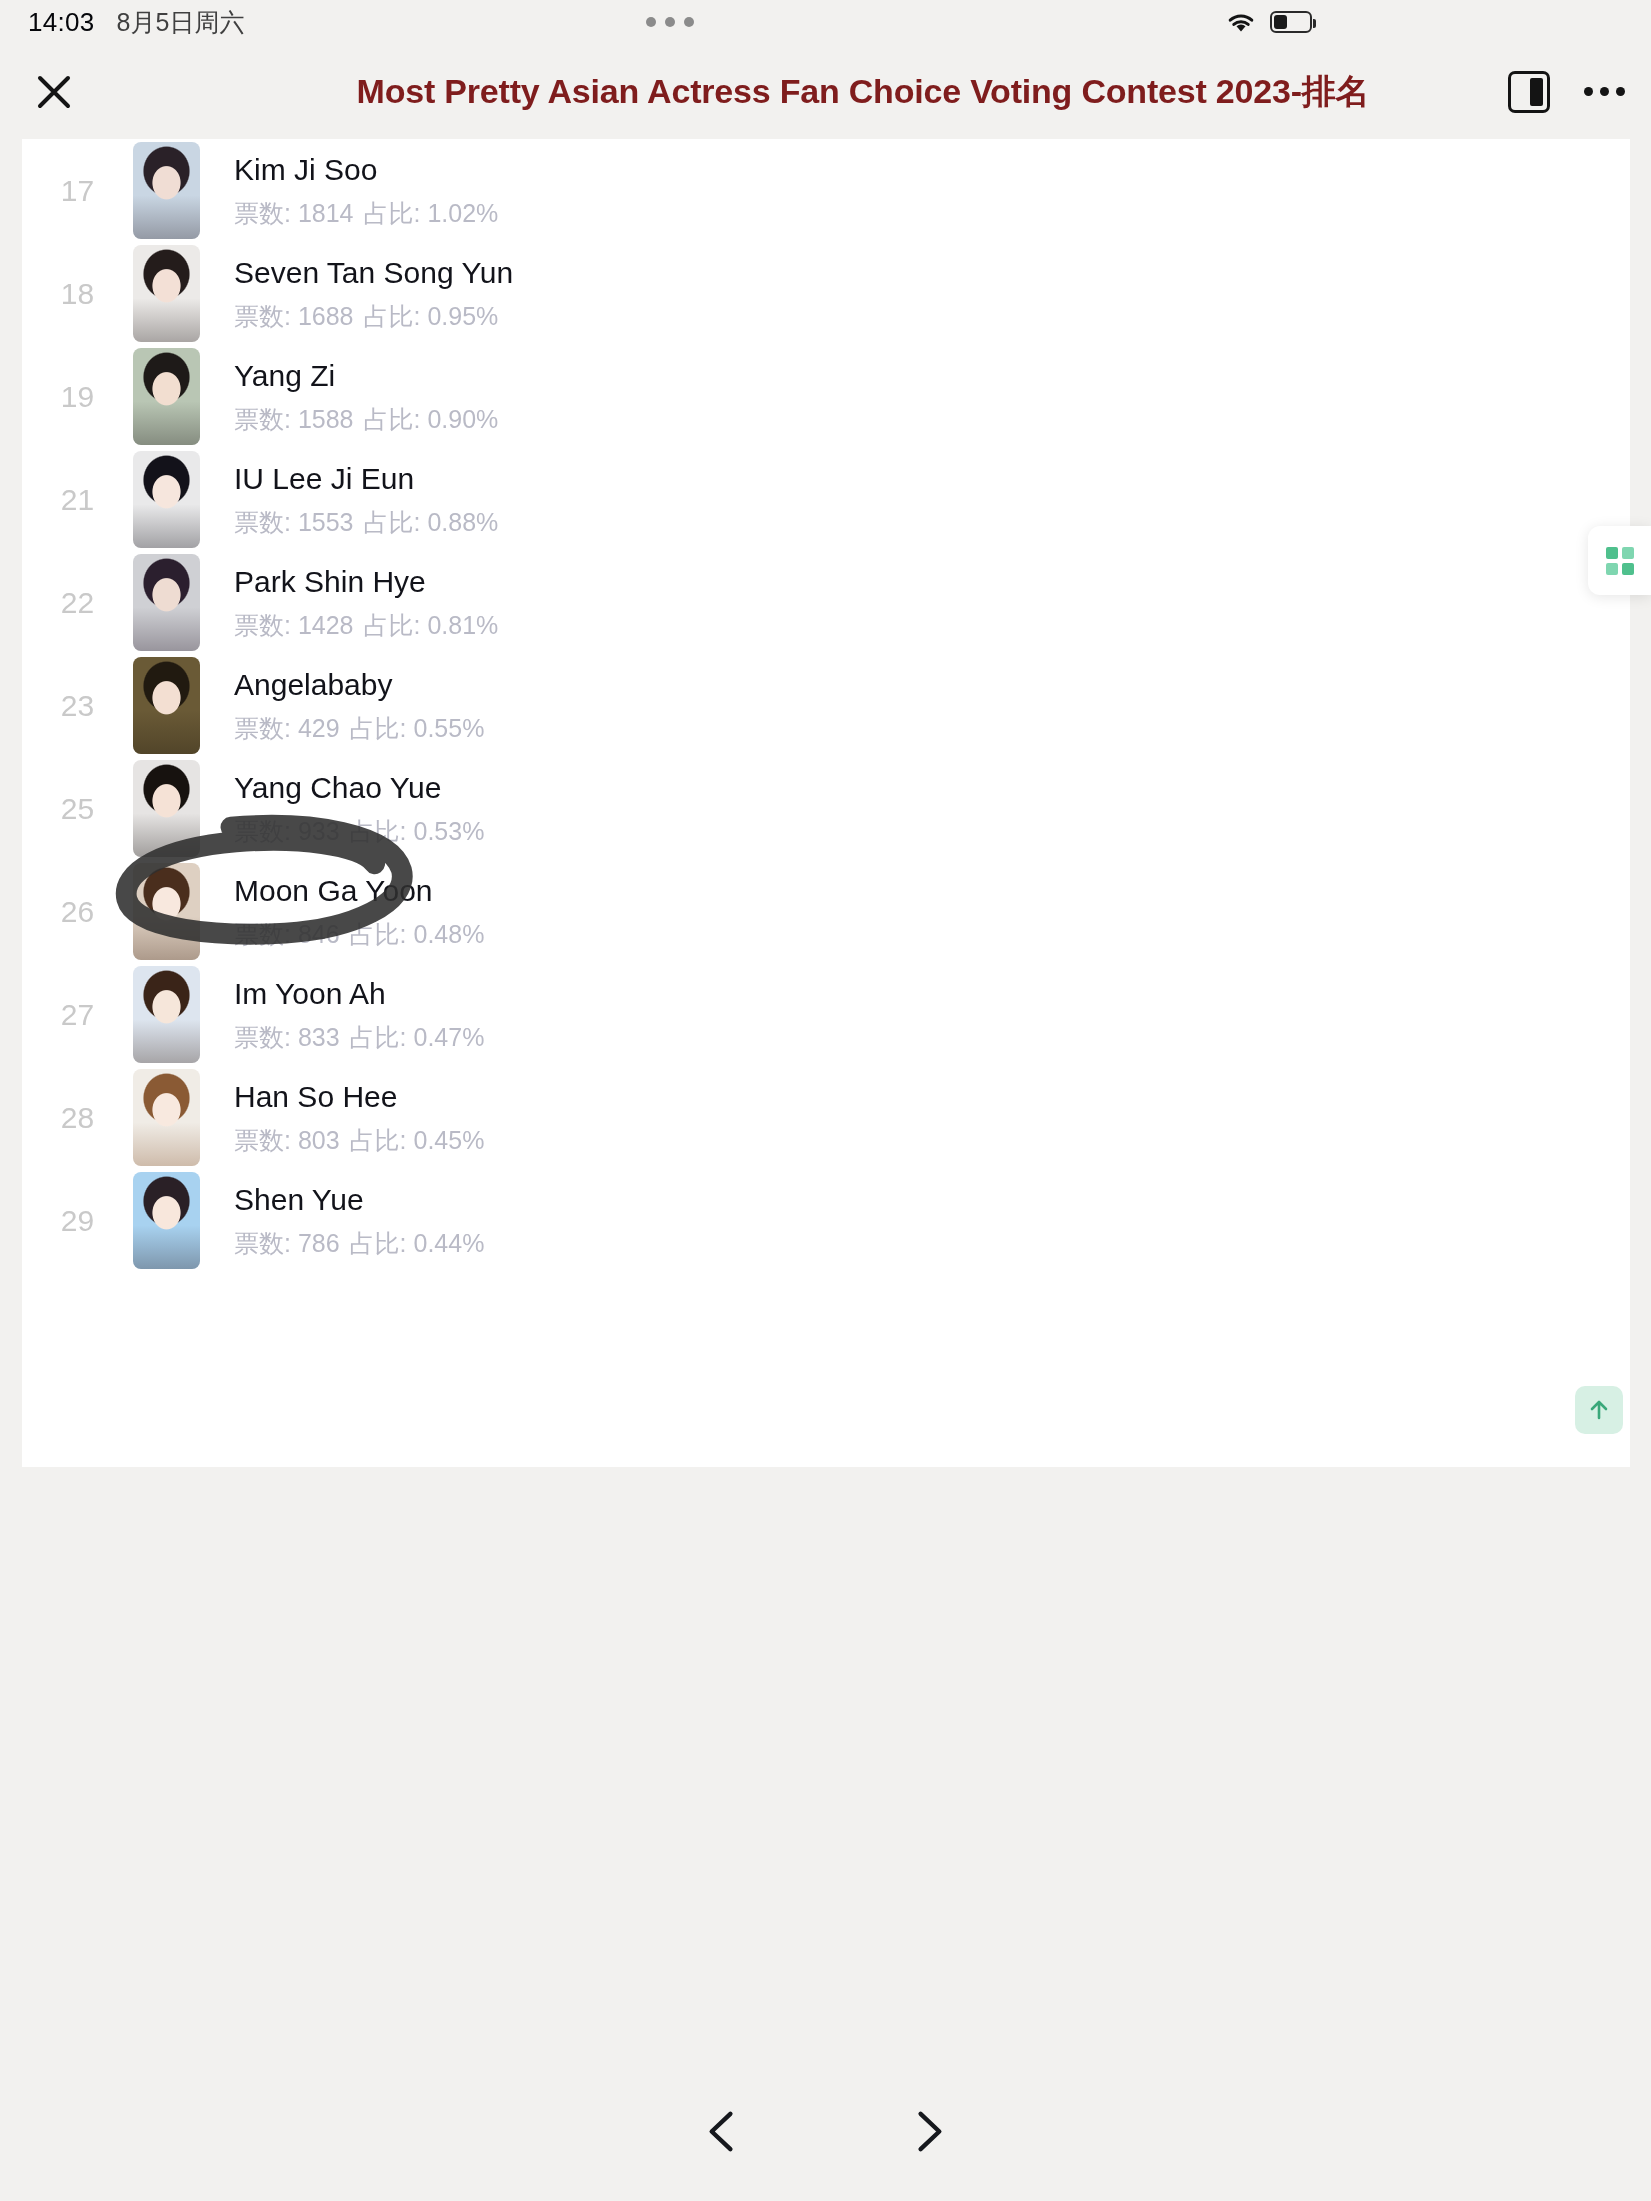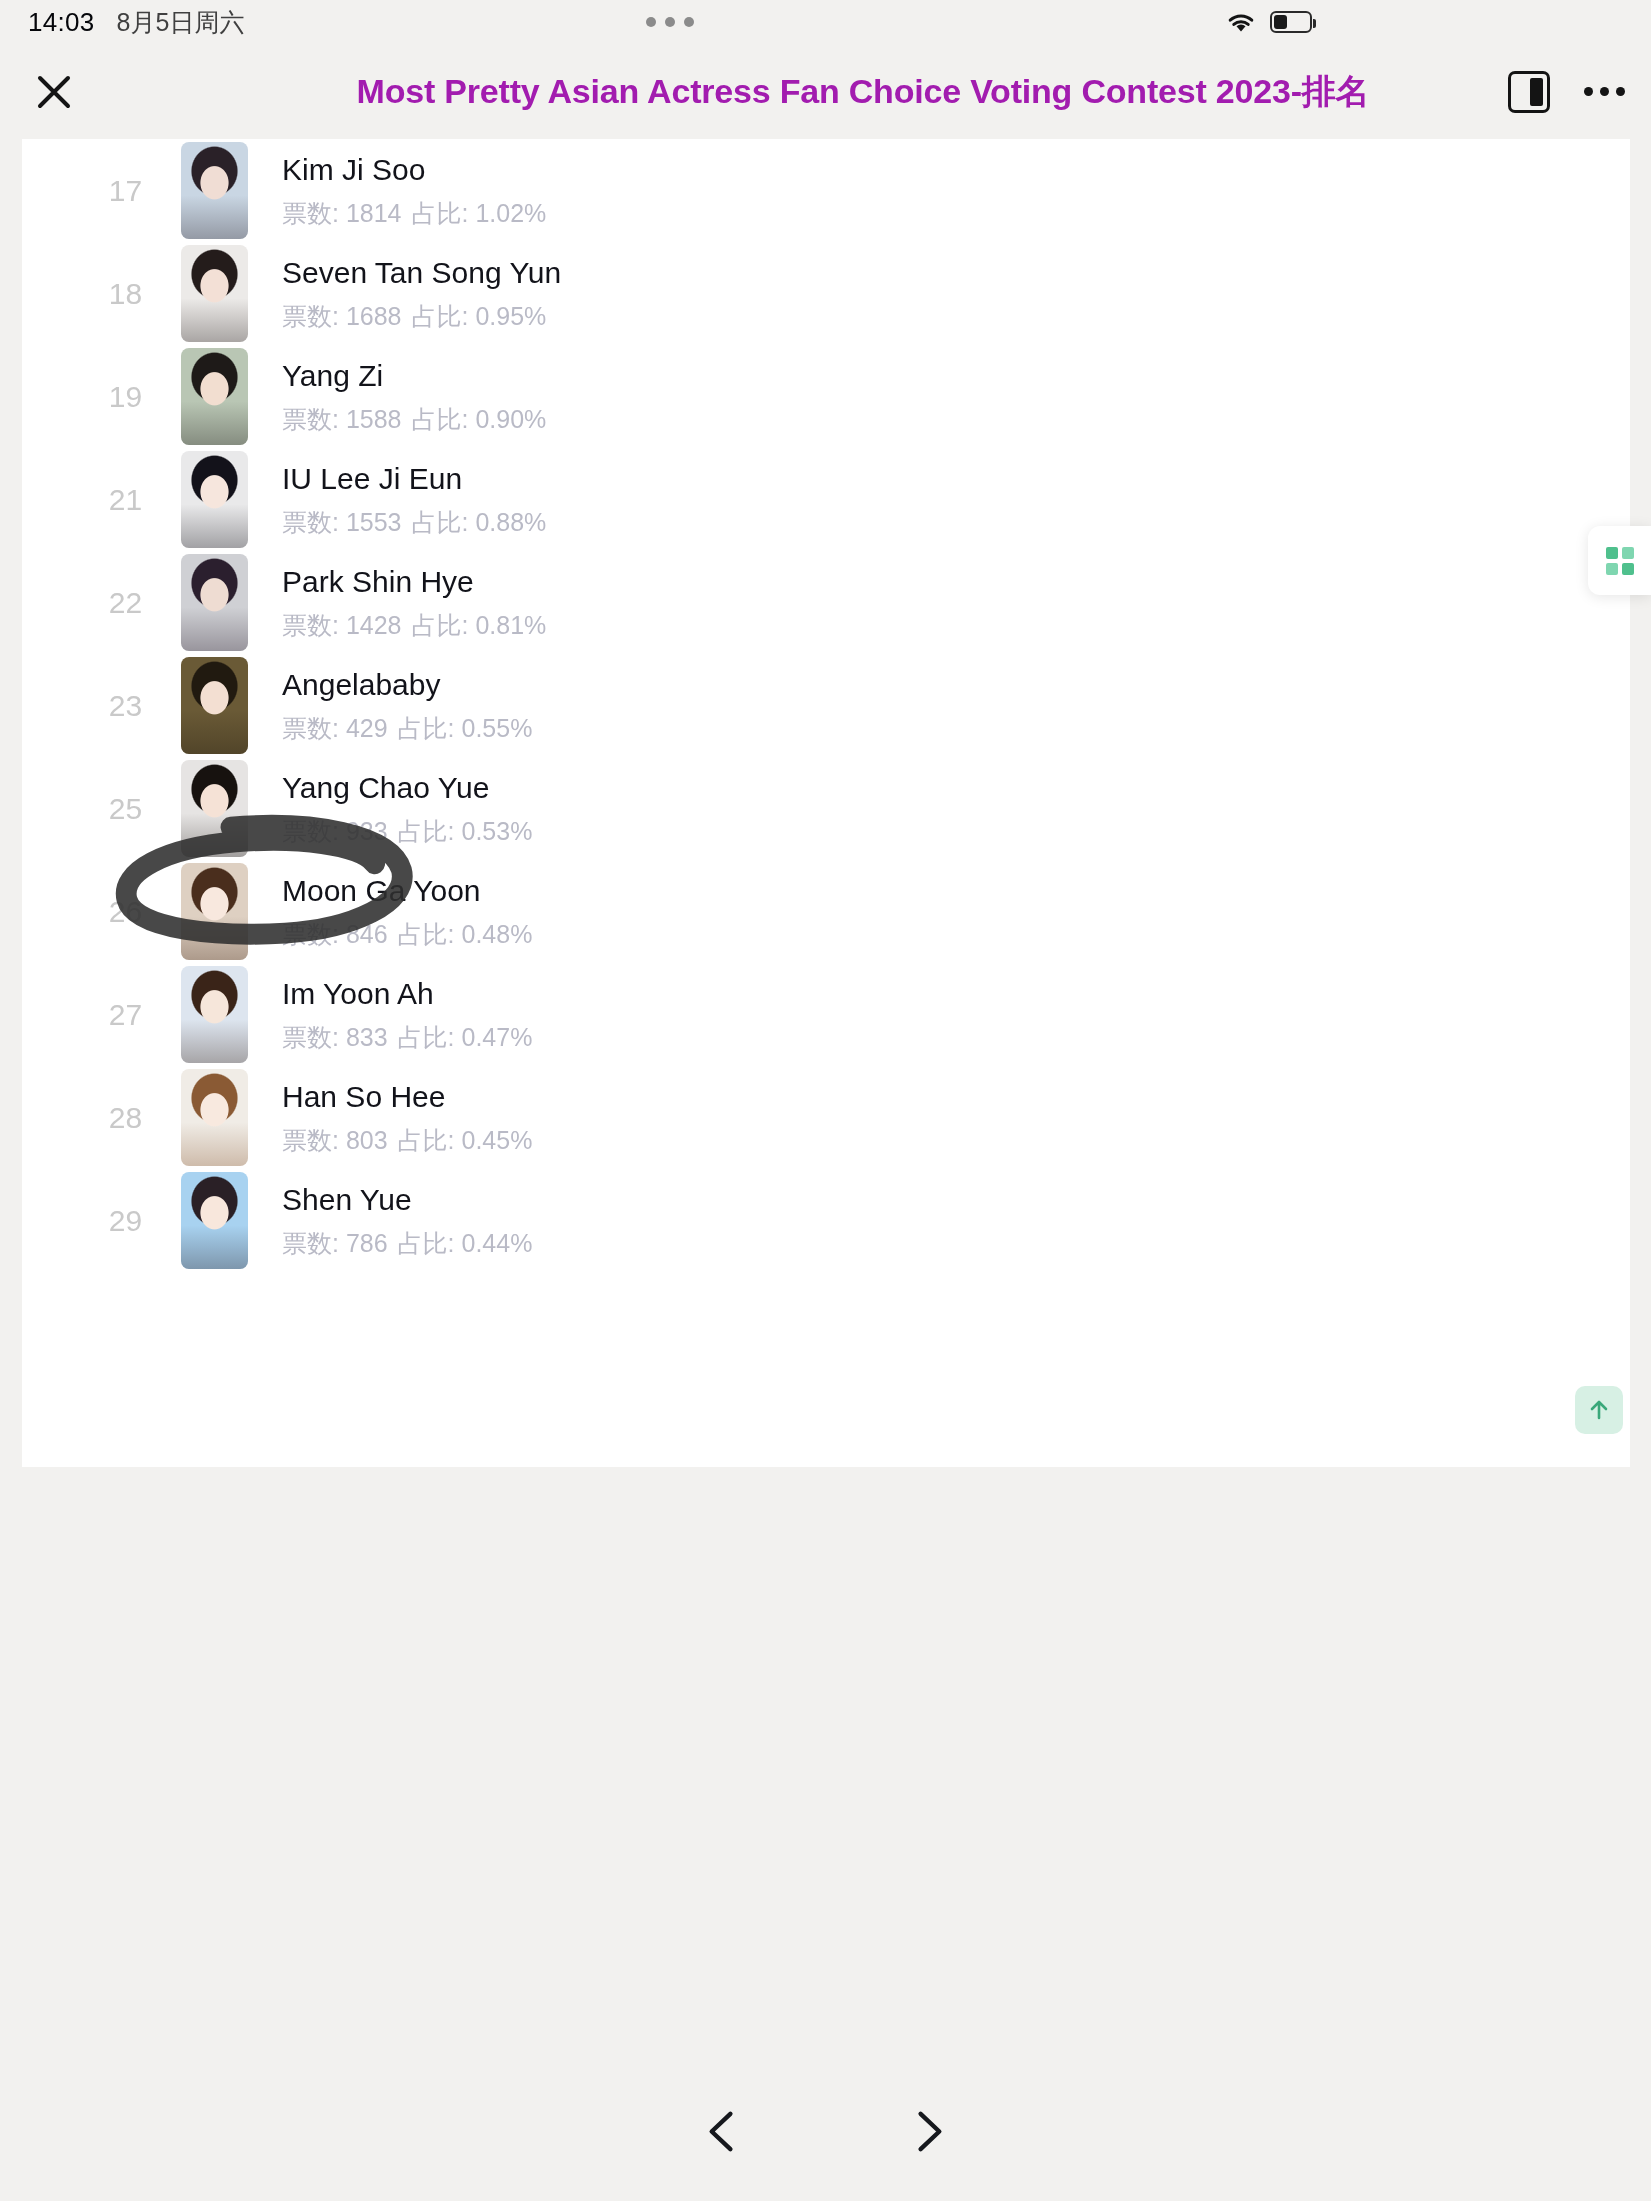--- a/index.html
+++ b/index.html
@@ -35,40 +35,40 @@
 
   
   .navbar {
     position:absolute; top:44px; left:0; width:1651px; height:95px;
     display:flex; align-items:center; background:#f2f1ef;
   }
   .nav-close { width:107px; display:flex; align-items:center; justify-content:center;
                cursor:pointer; }
   .nav-close svg { display:block; }
   .nav-title {
-    flex:1; text-align:center; font-size:34px; font-weight:bold; color:#a21caf;
+    flex:1; text-align:center; font-size:34px; font-weight:bold; color:#7f1d1d;
     letter-spacing:-0.2px; white-space:nowrap; overflow:hidden; padding-right:32px;
   }
   .nav-actions { position:absolute; right:26px; display:flex; align-items:center; gap:34px; }
   .icon-sidebar { width:42px; height:42px; border:3px solid #141414; border-radius:7px;
                   position:relative; }
   .icon-sidebar::after { content:""; position:absolute; right:4px; top:4px; bottom:4px;
                          width:13px; background:#141414; border-radius:2px; }
   .icon-more { display:flex; gap:7px; align-items:center; }
   .icon-more i { width:9px; height:9px; border-radius:50%; background:#141414; display:block; }
 
   
   .content {
     position:absolute; top:139px; left:22px; width:1608px; height:1328px;
     background:#ffffff; overflow:hidden;
   }
   .rows { position:relative; }
   .row {
     position:relative; display:flex; align-items:center; height:103px;
-    padding-left:70px;
+    padding-left:22px;
   }
   .rank {
     width:67px; text-align:center; font-size:30px; color:#c9c9c9;
     font-weight:500; flex:none;
   }
   .avatar {
     width:67px; height:97px; border-radius:8px; margin-left:22px; flex:none;
     background:#e8e8e8; overflow:hidden; position:relative;
   }
   .avatar .face {

